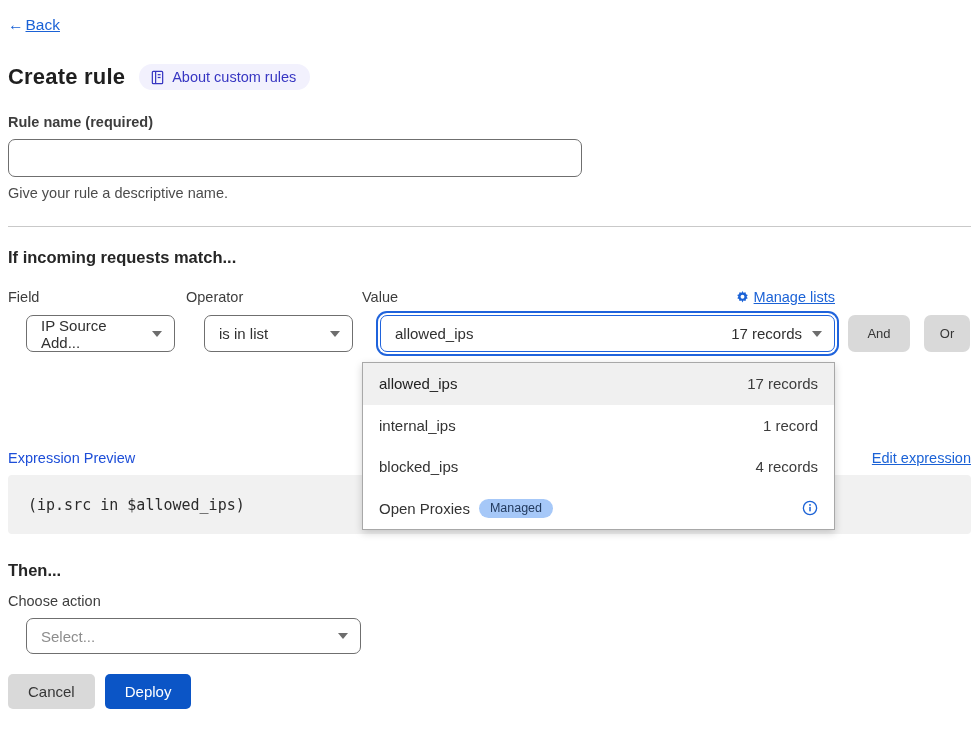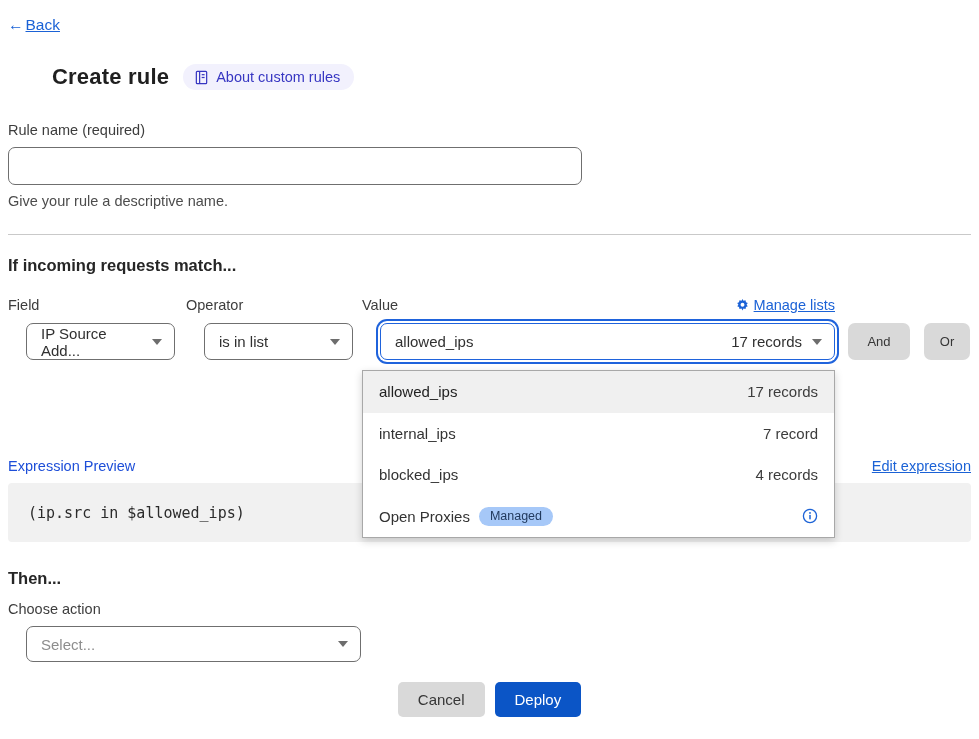--- a/index.html
+++ b/index.html
@@ -13,34 +13,34 @@
   }
   .page { padding: 16px 8px 0 8px; width: 979px; height: 739px; position: relative; }
 
   
   .link { color: var(--link-blue, #1b62d6); text-decoration: none; cursor: pointer; }
   .link .u { text-decoration: underline; }
 
   .back-link { font-size: 15.5px; display: inline-flex; align-items: center; gap: 2px; }
 
   
-  .header-row { margin-top: 30px; display: flex; align-items: center; gap: 14px; margin-left: 44px; }
+  .header-row { margin-top: 30px; display: flex; align-items: center; gap: 14px; }
   h1 { font-size: 22px; font-weight: 700; color: #1f1f1f; letter-spacing: .2px; }
   .about-chip {
     display: inline-flex; align-items: center; gap: 7px;
     background: var(--chip-bg, #f2f1fd);
     color: var(--chip-text, #3736c2);
     border-radius: 999px; padding: 5px 14px 5px 11px;
     font-size: 14.5px; cursor: pointer;
   }
   .about-chip svg { display:block; }
 
   
   .field-label { font-size: 14.5px; color: #3d3d3d; }
-  .rule-name-label { margin-top: 32px; }
+  .rule-name-label { margin-top: 24px; font-weight: bold; }
   .text-input {
     margin-top: 9px; display: block;
     width: 574px; height: 38px;
     border: 1px solid #6f6f6f; border-radius: 7px;
     font-size: 15px; padding: 0 12px; color:#222;
     font-family: inherit; background:#fff;
   }
   .helper { margin-top: 8px; font-size: 14.5px; color: #4c4c4c; }
 
   .divider { margin-top: 25px; border: none; border-top: 1px solid #c9c9c9; height:0; }
@@ -123,21 +123,21 @@
     font-family: "DejaVu Sans Mono", "Liberation Mono", monospace;
     font-size: 15px; color: #2b2b2b;
   }
 
   
   .then-heading { margin-top: 27px; }
   .action-label { margin-top: 13px; }
   .action-select { width: 335px; height: 36px; }
 
   
-  .footer { margin-top: 20px; display: flex; justify-content: center; gap: 10px; padding-right: 0; }
+  .footer { margin-top: 20px; display: flex; justify-content: flex-start; gap: 10px; padding-right: 0; }
   .btn {
     height: 35px; border: none; border-radius: 5px;
     font-size: 15px; font-family: inherit; cursor: pointer;
     padding: 0 20px;
   }
   .btn-gray { background: var(--button-gray, #d9d9d9); color: #363636; }
   .btn-blue { background: var(--primary-blue, #0b55c6); color: #fff; }
 </style>
 </head>
 <body>
@@ -218,21 +218,21 @@
         </span>
       </div>
 
       <div class="dropdown">
         <div class="dd-row highlight">
           <span class="dd-name">allowed_ips</span>
           <span class="dd-meta">17 records</span>
         </div>
         <div class="dd-row">
           <span class="dd-name">internal_ips</span>
-          <span class="dd-meta">7 record</span>
+          <span class="dd-meta">1 record</span>
         </div>
         <div class="dd-row">
           <span class="dd-name">blocked_ips</span>
           <span class="dd-meta">4 records</span>
         </div>
         <div class="dd-row">
           <span class="dd-name">
             <span>Open Proxies</span>
             <span class="badge">Managed</span>
           </span>

